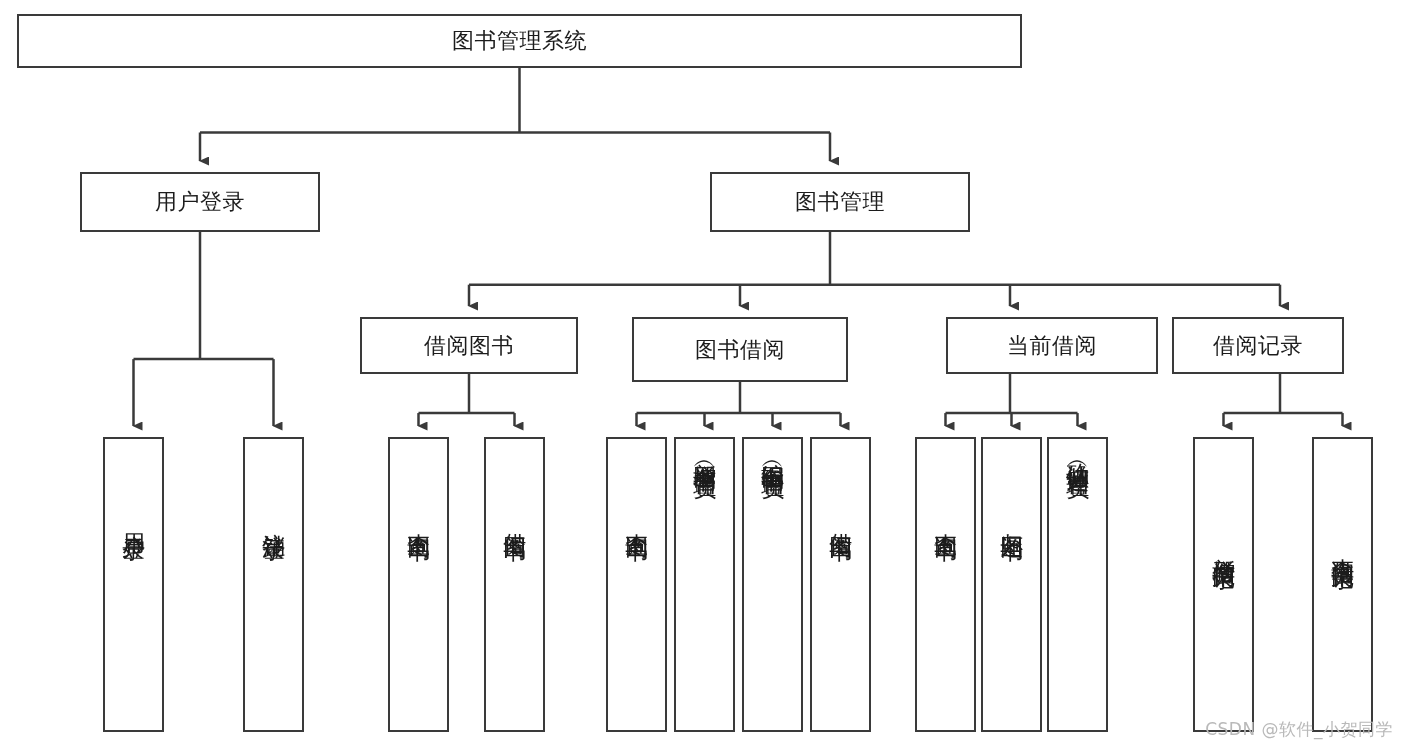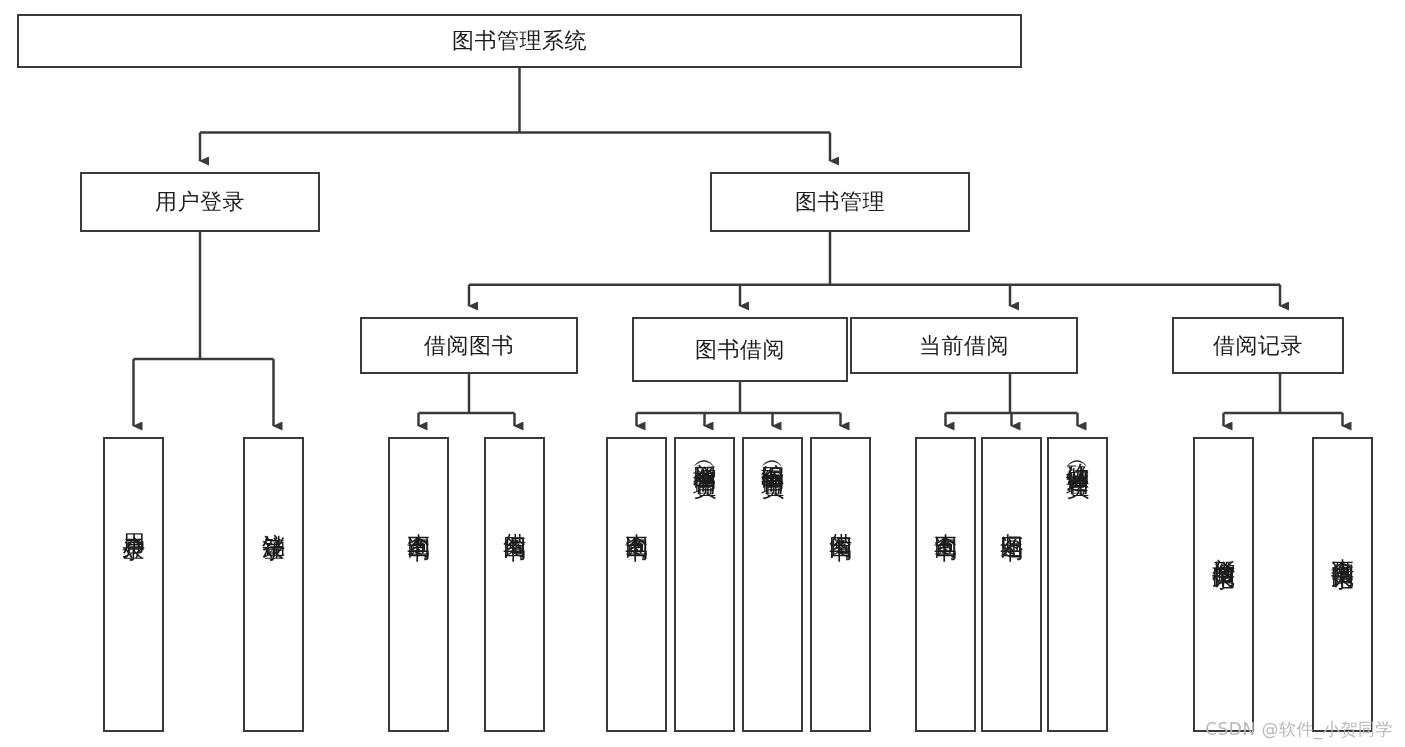--- a/index.html
+++ b/index.html
@@ -133,21 +133,21 @@
       </div>
       <div class="node horizontal" style="left: 710px; top: 172px; width: 260px; height: 60px;">
         <span class="label">图书管理</span>
       </div>
       <div class="node horizontal" style="left: 360px; top: 317px; width: 218px; height: 57px;">
         <span class="label">借阅图书</span>
       </div>
       <div class="node horizontal" style="left: 632px; top: 317px; width: 216px; height: 65px;">
         <span class="label">图书借阅</span>
       </div>
-      <div class="node horizontal" style="left: 850px; top: 317px; width: 228px; height: 57px;">
+      <div class="node horizontal" style="left: 946px; top: 317px; width: 212px; height: 57px;">
         <span class="label">当前借阅</span>
       </div>
       <div class="node horizontal" style="left: 1172px; top: 317px; width: 172px; height: 57px;">
         <span class="label">借阅记录</span>
       </div>
       <div class="node vertical mid" style="left: 103px; top: 437px; width: 61px; height: 295px;">
         <span class="label">用户登录</span>
       </div>
       <div class="node vertical mid" style="left: 243px; top: 437px; width: 61px; height: 295px;">
         <span class="label">注销登录</span>

